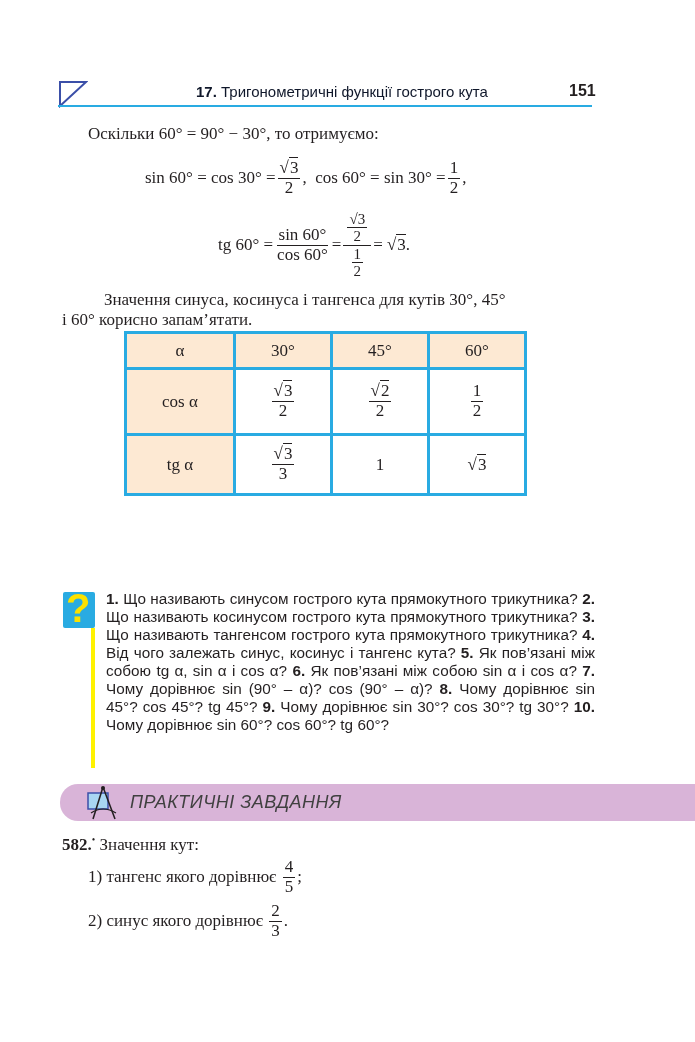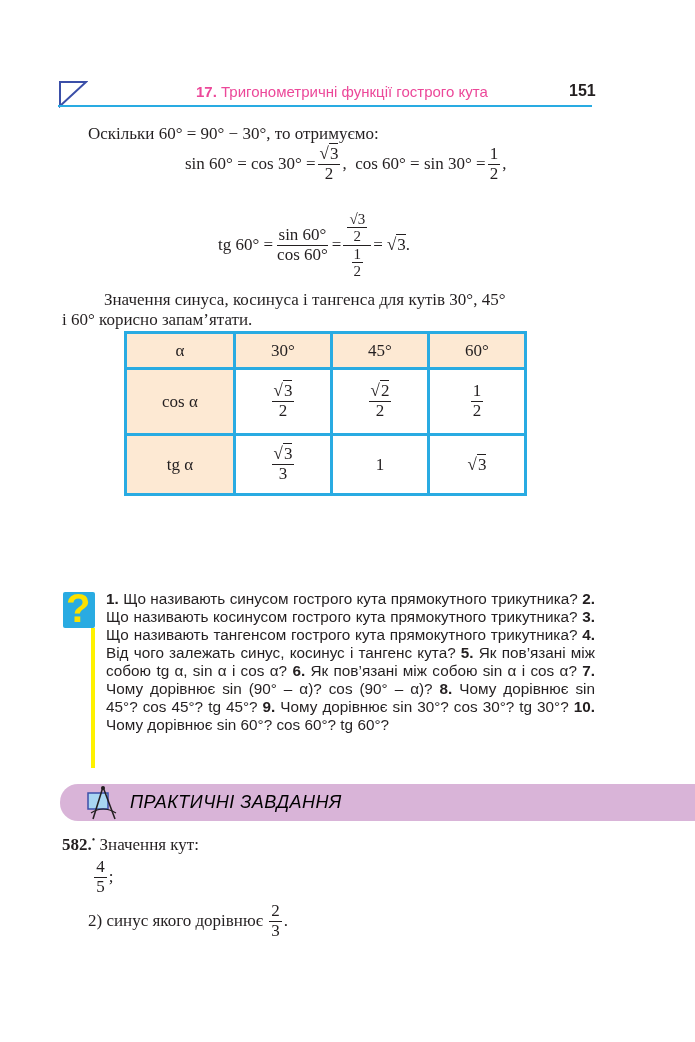--- a/index.html
+++ b/index.html
@@ -1,56 +1,56 @@
 <!DOCTYPE html>
 <html><head>
 <meta charset="utf-8">
 <style>
   html, body { margin:0; padding:0; }
   body { width:695px; height:1042px; background:#ffffff; position:relative; overflow:hidden;
          font-family:"DejaVu Serif", serif; color:#231f20; }
   .abs { position:absolute; }
   
   .hdr-line { left:58px; top:105px; width:534px; height:2px; background:#29abe2; }
-  .hdr-title { left:196px; top:83px; font-family:"Liberation Sans", sans-serif; font-size:15px; color:#ec4899; }
+  .hdr-title { left:196px; top:83px; font-family:"Liberation Sans", sans-serif; font-size:15px; color:#0f172a; }
   .hdr-title b { font-weight:bold; }
   .hdr-page { left:569px; top:82px; font-family:"Liberation Sans", sans-serif; font-size:16px; font-weight:bold; }
   .serif { font-family:"Liberation Serif", serif; font-size:17px; }
   .frac { display:inline-flex; flex-direction:column; align-items:center; vertical-align:middle; line-height:1.1; margin:0 2px; }
   .frac .num { border-bottom:1px solid #231f20; padding:0 2px; }
   .frac .den { padding:0 2px; }
   .sqrt { display:inline-block; }
   .sqrt .rad { border-top:1px solid #231f20; padding-left:1px; }
   
   .tbl { left:124px; top:331px; border-collapse:collapse; font-family:"Liberation Serif", serif; font-size:17px; }
   .tbl td { border:3px solid #29abe2; text-align:center; padding:0; }
   .tbl .hd { background:#fde9d3; }
   
   .q-icon { left:63px; top:592px; width:32px; height:36px; background:#29abe2; border-radius:2px; }
   .q-icon span { position:absolute; left:3px; top:-6px; font-family:"Liberation Sans", sans-serif; font-weight:bold; font-size:40px; color:#fbe100; }
   .q-bar { left:91px; top:628px; width:4px; height:140px; background:#fff200; }
   .q-text { left:106px; top:590px; width:489px; font-family:"Liberation Sans", sans-serif; font-size:15.3px; line-height:18px; text-align:justify; color:#231f20; }
   .q-text b { font-weight:bold; }
   
   .banner { left:60px; top:784px; width:635px; height:37px; background:#d9b4d8; border-radius:18px 0 0 18px; }
-  .banner-text { left:130px; top:792px; font-family:"Liberation Sans", sans-serif; font-style:italic; font-size:18px; color:#000000; letter-spacing:0.5px; }
+  .banner-text { left:130px; top:792px; font-family:"Liberation Sans", sans-serif; font-style:italic; font-size:18px; color:#404040; letter-spacing:0.5px; }
 </style>
 </head>
 <body>
 
 <svg class="abs" style="left:58px;top:80px" width="30" height="28" viewBox="0 0 30 28">
   <polygon points="2,2 28,2 2,26" fill="none" stroke="#3b4fa8" stroke-width="2"></polygon>
 </svg>
 <div class="abs hdr-line"></div>
 <div class="abs hdr-title"><b>17.</b> <span>Тригонометричні функції гострого кута</span></div>
 <div class="abs hdr-page">151</div>
 
 <div class="abs serif" style="left:88px;top:124px">Оскільки 60° = 90° − 30°, то отримуємо:</div>
 
-<div class="abs serif" style="left:145px;top:145px;display:flex;align-items:center;margin-left:40px;">
+<div class="abs serif" style="left:145px;top:159px;display:flex;align-items:center;">
   <span>sin 60° = cos 30° =</span>
   <span class="frac">
       <span class="num">√<span class="sqrt"><span class="rad">3</span></span></span>
       <span class="den">2</span>
     </span>,&nbsp;&nbsp;
   <span>cos 60° = sin 30° =</span>
   <span class="frac">
       <span class="num">1</span>
       <span class="den">2</span>
     </span>,
@@ -129,21 +129,21 @@
   <line x1="18" y1="2" x2="30" y2="34" stroke="#231f20" stroke-width="1.5"></line>
   <path d="M6 28 Q18 20 31 28" fill="none" stroke="#231f20" stroke-width="1.2"></path>
   <circle cx="18" cy="3" r="2" fill="#231f20"></circle>
 </svg>
 <div class="abs banner-text">ПРАКТИЧНІ ЗАВДАННЯ</div>
 
 <div class="abs serif" style="left:62px;top:834px">
   <b>582.</b><sup style="font-size:10px">•</sup> <span>Значення кут:</span>
 </div>
 <div class="abs serif" style="left:88px;top:858px;display:flex;align-items:center;">
-  &nbsp;
+  <span>1) тангенс якого дорівнює</span>&nbsp;
   <span class="frac">
       <span class="num">4</span>
       <span class="den">5</span>
     </span><span>;</span>
 </div>
 <div class="abs serif" style="left:88px;top:902px;display:flex;align-items:center;">
   <span>2) синус якого дорівнює</span>&nbsp;
   <span class="frac">
       <span class="num">2</span>
       <span class="den">3</span>

